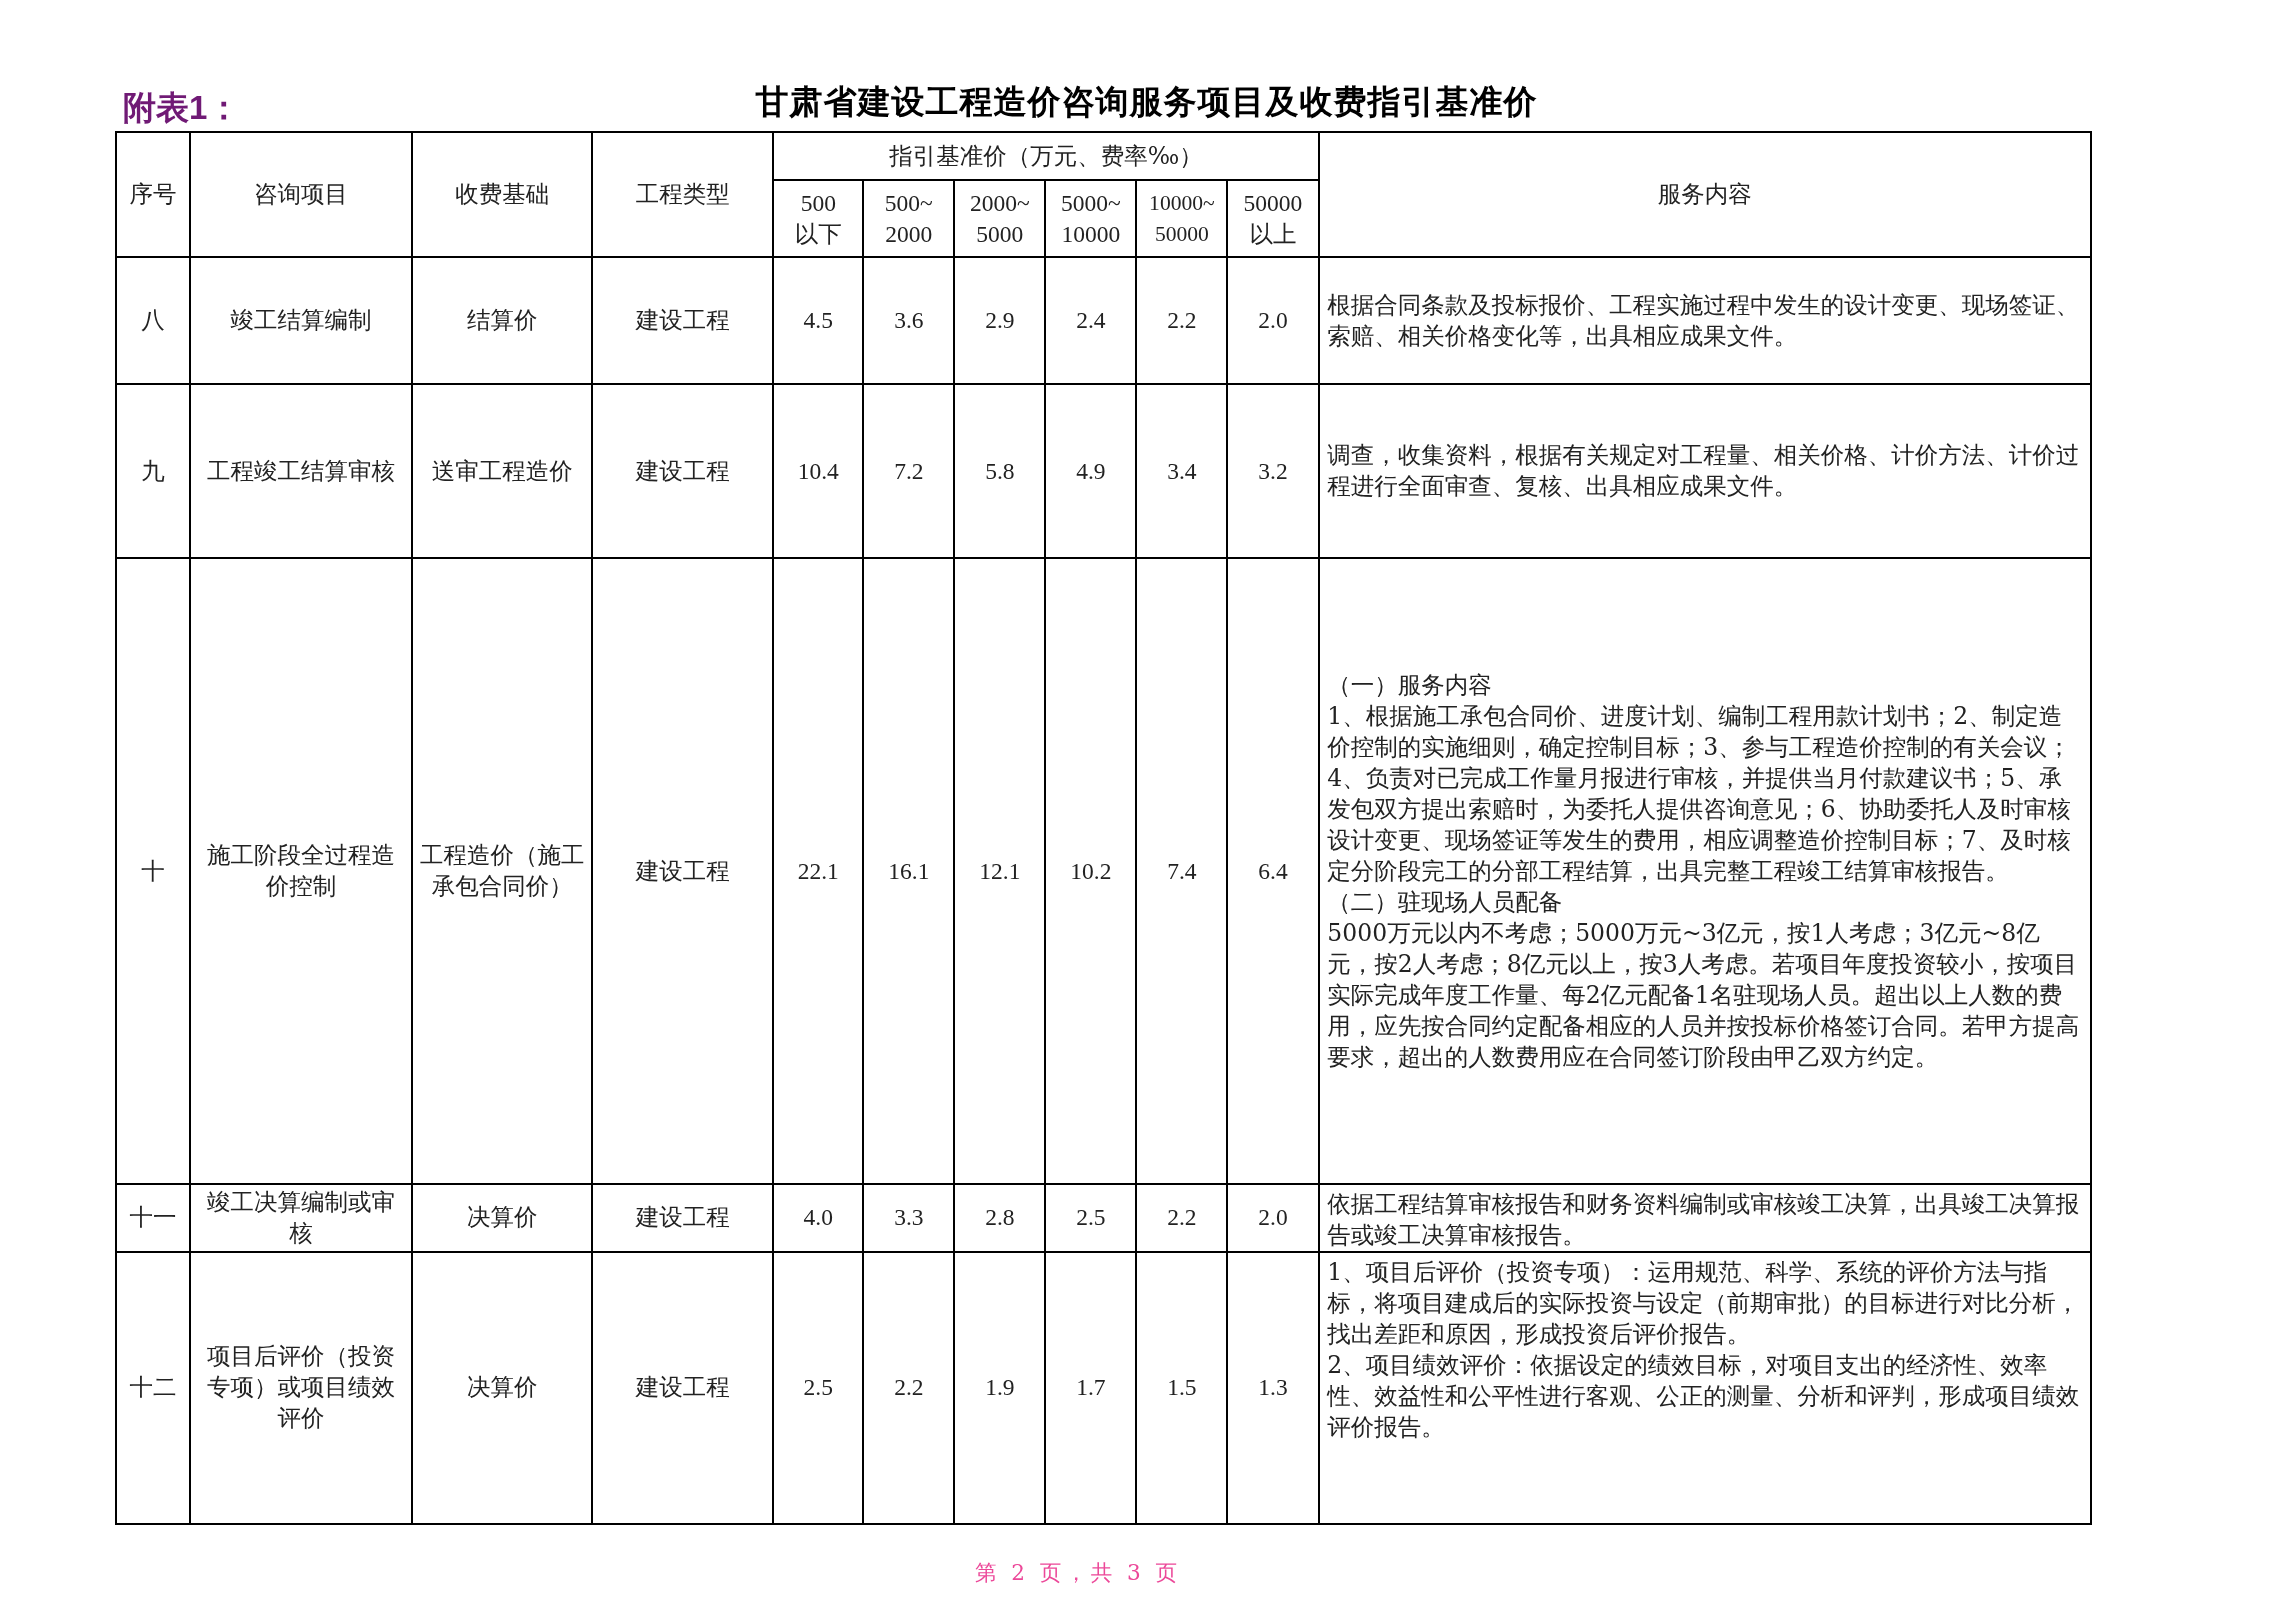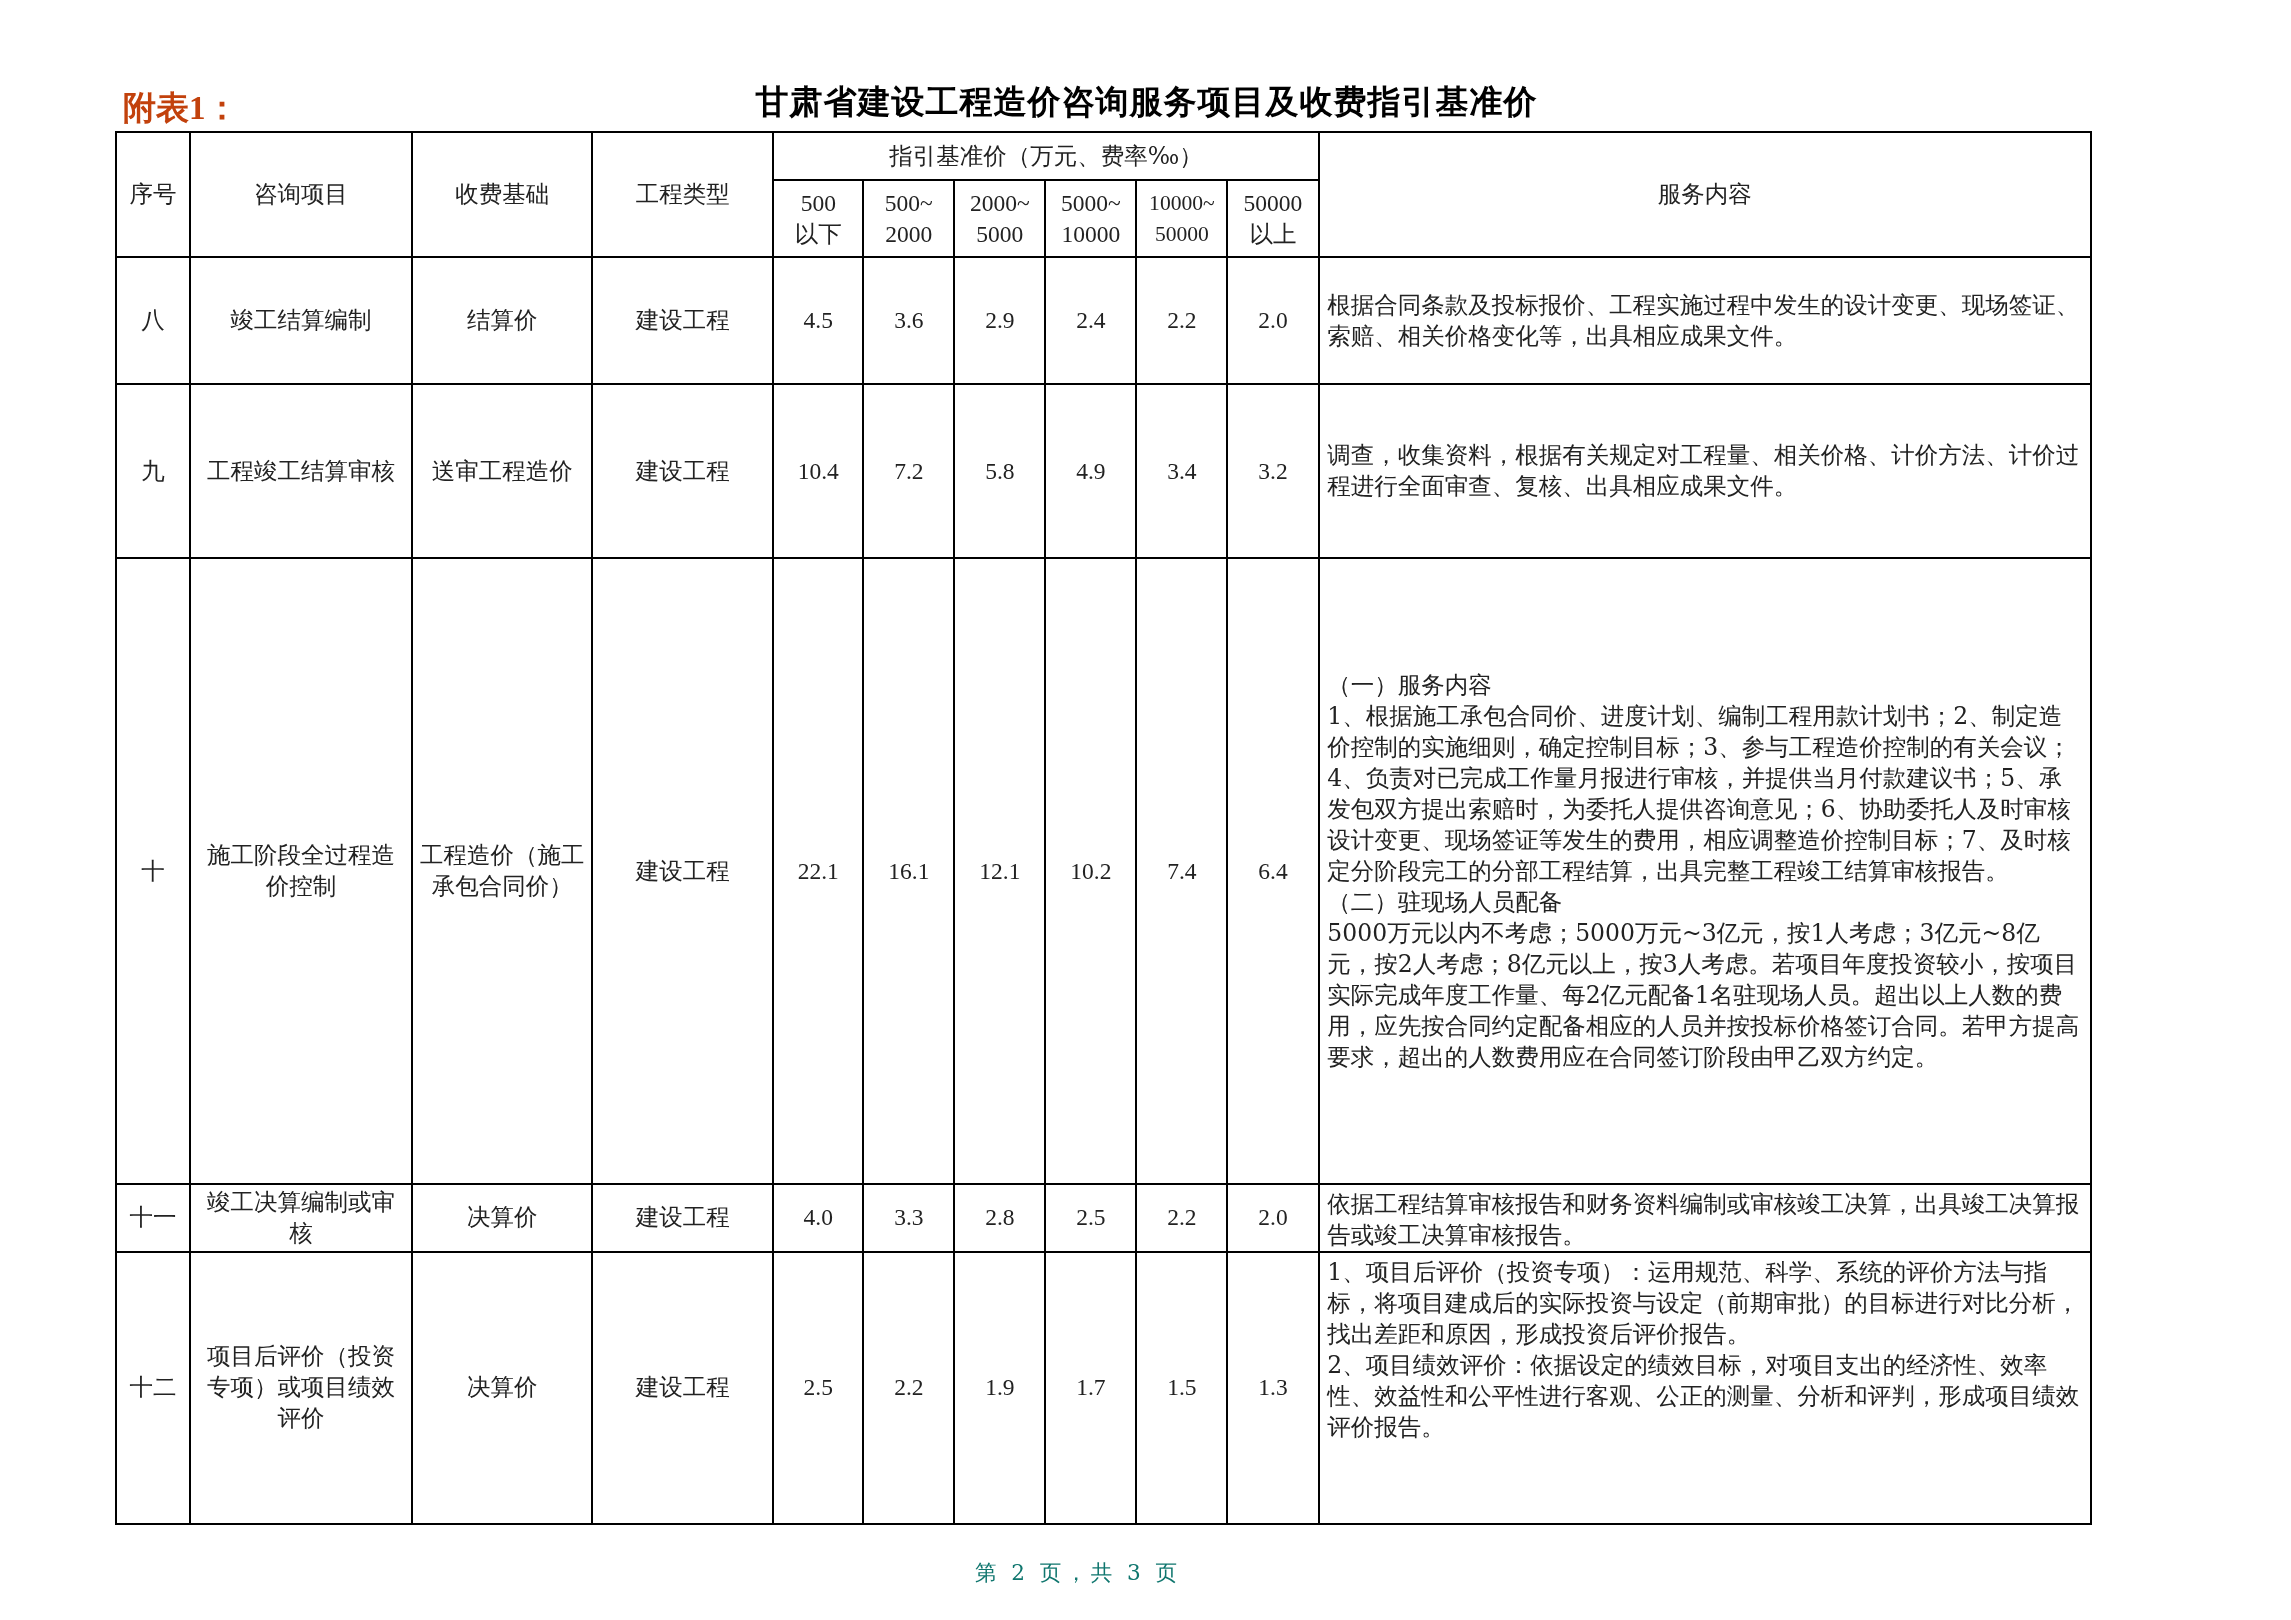--- a/index.html
+++ b/index.html
@@ -1,32 +1,32 @@
 <!DOCTYPE html>
 <html><head>
 <meta charset="utf-8">
 <style>
   html, body { margin: 0; padding: 0; background: #ffffff; }
   body { width: 2292px; height: 1620px; position: relative; overflow: hidden;
          font-family: "DejaVu Serif", "Liberation Serif", serif; color: #1a1a1a; }
   .attach-label { position: absolute; left: 123px; top: 86px; font-size: 33px; font-weight: bold;
-         font-family: Liberation Serif, serif; color: #c2410c; }
+         font-family: Liberation Sans, sans-serif; color: #701a75; }
   .doc-title { position: absolute; left: 686px; width: 921px; top: 80px; font-size: 33px; font-weight: bold;
          text-align: center; font-family: "DejaVu Sans", "Liberation Sans", sans-serif; color: #000; letter-spacing: 1px; }
   table.fee { position: absolute; left: 115px; top: 131px; border-collapse: collapse; table-layout: fixed;
          width: 1977px; }
   table.fee td { border: 2.9px solid #000; padding: 0; text-align: center; vertical-align: middle;
          font-size: 23.5px; line-height: 31px; color: #222; }
   td.num { font-family: "Liberation Serif", "DejaVu Serif", serif; font-size: 25.5px; }
   td.hdr-range { font-family: "Liberation Serif", "DejaVu Serif", serif; font-size: 24.5px; line-height: 31px; }
   td.svc { text-align: left !important; padding: 0 7.8px !important; font-size: 22.5px; line-height: 31px; }
   td.svc .para { display: block; }
   .cell-text { display: inline-block; padding: 0 5.9px; }
   .footer { position: absolute; top: 1558px; left: 0; width: 2156px; text-align: center; font-size: 21.6px;
-         color: #0f766e; letter-spacing: 3.9px; }
+         color: #ec4899; letter-spacing: 3.9px; }
 </style>
 </head>
 <body>
 
 <div class="attach-label">附表1：</div>
 <div class="doc-title">甘肃省建设工程造价咨询服务项目及收费指引基准价</div>
 
 <table class="fee">
   <colgroup>
     <col style="width:74px">

